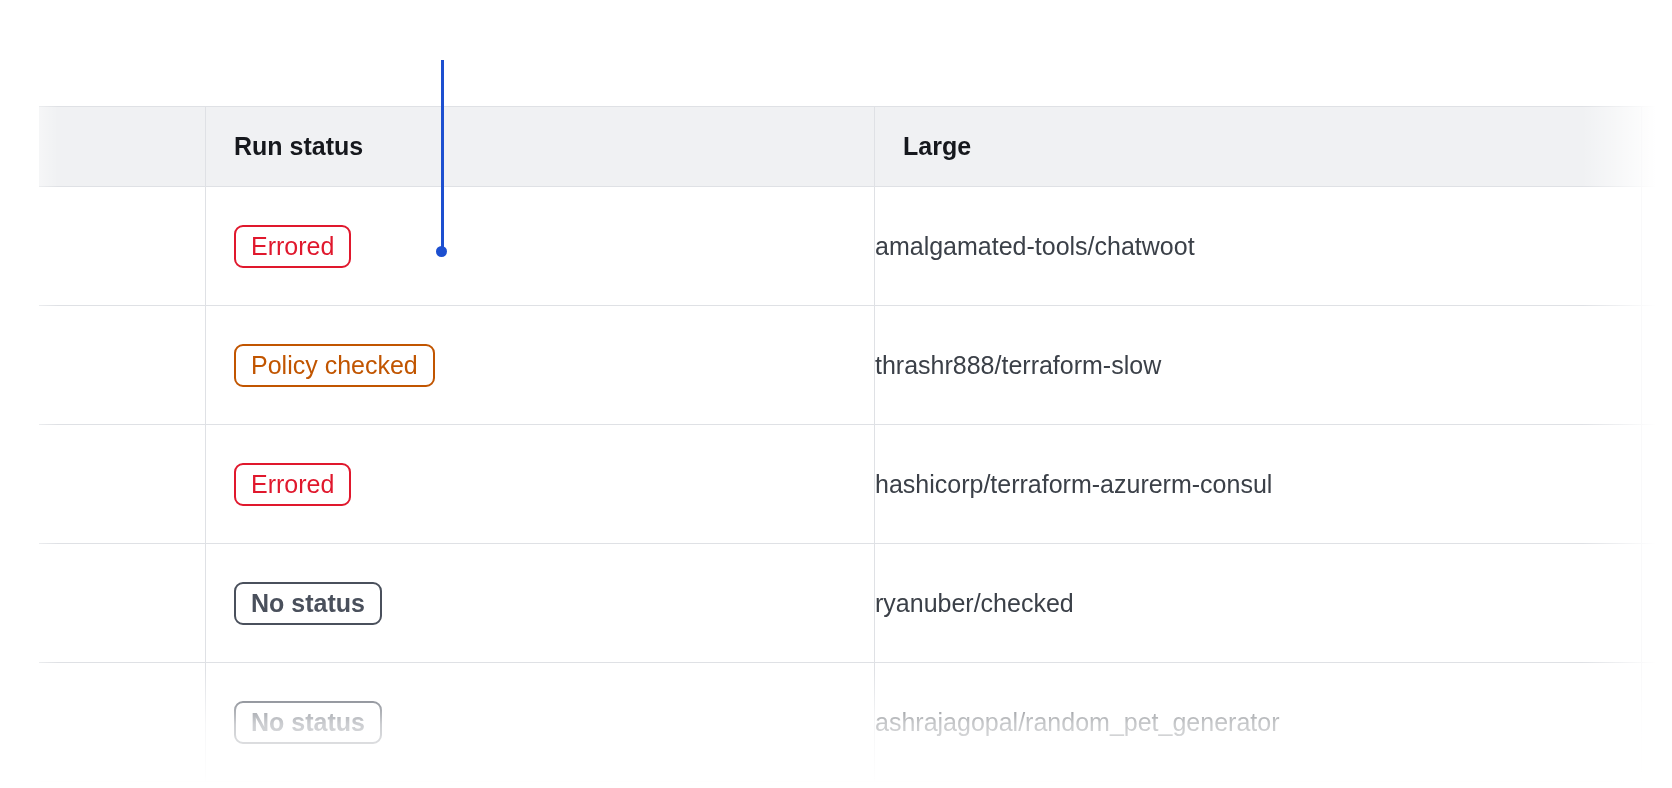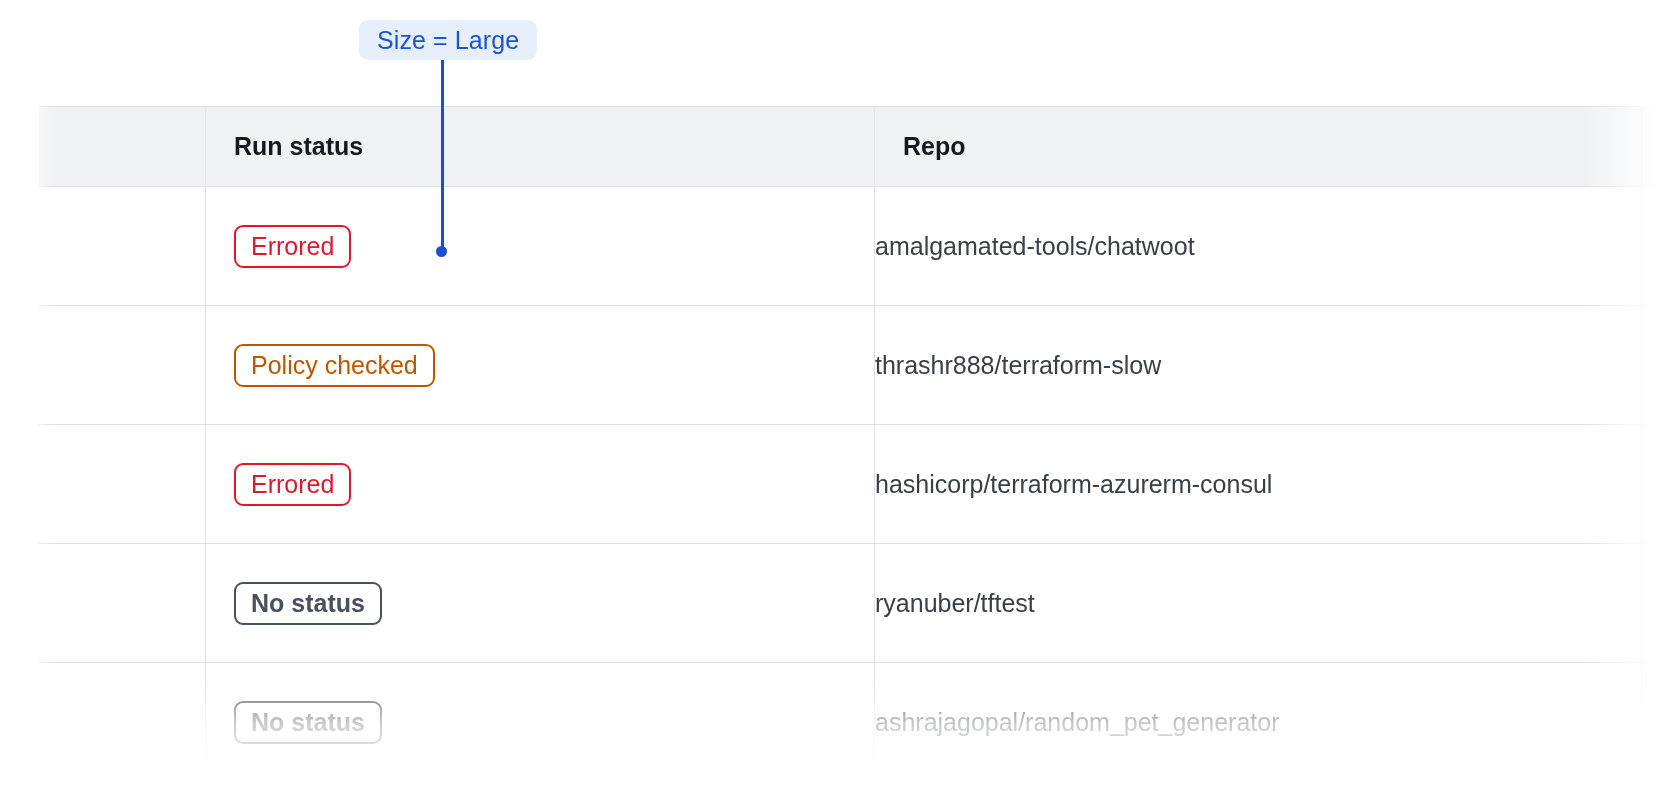--- a/index.html
+++ b/index.html
@@ -126,21 +126,21 @@
 </style>
 </head>
 <body>
 
 <div id="table-wrap">
   <table class="data-table">
     <thead>
       <tr>
         <th class="col-spacer col-spacer-cell"></th>
         <th class="col-status">Run status</th>
-        <th class="col-repo">Repo</th>
+        <th class="col-repo">Large</th>
         <th class="col-extra"></th>
       </tr>
     </thead>
     <tbody id="table-body">
         <tr>
           <td class="col-spacer col-spacer-cell"></td>
           <td class="cell-status">
             <div class="status-cell-inner"><span class="badge errored">Errored</span></div>
           </td>
           <td>amalgamated-tools/chatwoot</td>
@@ -160,36 +160,35 @@
             <div class="status-cell-inner"><span class="badge errored">Errored</span></div>
           </td>
           <td>hashicorp/terraform-azurerm-consul</td>
           <td></td>
         </tr>
         <tr>
           <td class="col-spacer col-spacer-cell"></td>
           <td class="cell-status">
             <div class="status-cell-inner"><span class="badge nostatus">No status</span></div>
           </td>
-          <td>ryanuber/tftest</td>
+          <td>ryanuber/checked</td>
           <td></td>
         </tr>
         <tr>
           <td class="col-spacer col-spacer-cell"></td>
           <td class="cell-status">
             <div class="status-cell-inner"><span class="badge nostatus">No status</span></div>
           </td>
           <td>ashrajagopal/random_pet_generator</td>
           <td></td>
         </tr>
       </tbody>
   </table>
 </div>
 
 <div class="fade" id="fade-left"></div>
 <div class="fade" id="fade-right"></div>
 <div class="fade" id="fade-bottom"></div>
 
 <div id="annotation-layer">
-  <div class="callout-pill">Size = Large</div>
   <div class="callout-stem"></div>
   <div class="callout-dot"></div>
 </div>
 
 </body></html>

